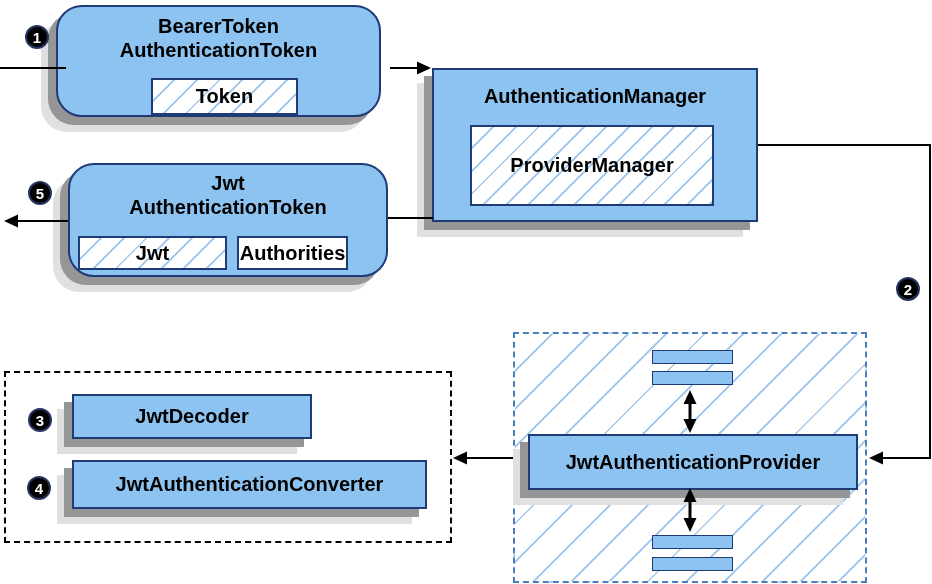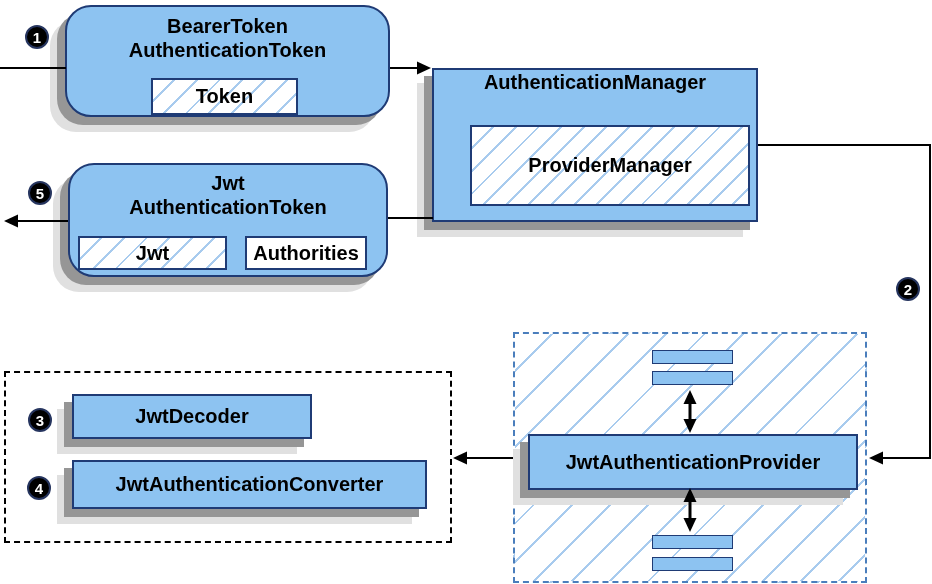--- a/index.html
+++ b/index.html
@@ -45,47 +45,47 @@
     font-size:15px; line-height:1;
   }
   .grouplabel { position:absolute; text-align:center; font-size:21px; line-height:25px; }
   svg.overlay { position:absolute; left:0; top:0; pointer-events:none; z-index:10; }
 </style>
 </head>
 <body>
 
 <div class="stage">
 
-  <div class="node rounded" style="left:65px; top:5px; width:325px; height:112px;">
+  <div class="node rounded" style="left:56px; top:5px; width:325px; height:112px;">
     <div class="titlebox" style="margin-top:7px;">
       <div>BearerToken</div>
       <div>AuthenticationToken</div>
     </div>
   </div>
   <div class="field hatch-sm" style="left:151px; top:78px; width:147px; height:37px;">
     <span>Token</span>
   </div>
 
   <div class="node" style="left:432px; top:68px; width:326px; height:154px;">
-    <div class="titlebox" style="">AuthenticationManager</div>
+    <div class="titlebox" style="margin-top:14px;">AuthenticationManager</div>
   </div>
-  <div class="field hatch-sm" style="left:470px; top:125px; width:280px; height:81px;">
+  <div class="field hatch-sm" style="left:470px; top:125px; width:244px; height:81px;">
     <span>ProviderManager</span>
   </div>
 
   <div class="node rounded" style="left:68px; top:163px; width:320px; height:114px;">
     <div class="titlebox" style="margin-top:6px;">
       <div>Jwt</div>
       <div>AuthenticationToken</div>
     </div>
   </div>
   <div class="field hatch-sm" style="left:78px; top:236px; width:149px; height:34px;">
     <span>Jwt</span>
   </div>
-  <div class="field" style="left:245px; top:236px; width:122px; height:34px;">
+  <div class="field" style="left:237px; top:236px; width:111px; height:34px;">
     <span>Authorities</span>
   </div>
 
 
   <div class="group-dashed" style="left:513px; top:332px; width:354px; height:251px;"></div>
 
   <div class="bar" style="left:652px; top:350px;"></div>
   <div class="bar" style="left:652px; top:371px;"></div>
   <div class="bar" style="left:652px; top:535px;"></div>
   <div class="bar" style="left:652px; top:557px;"></div>

